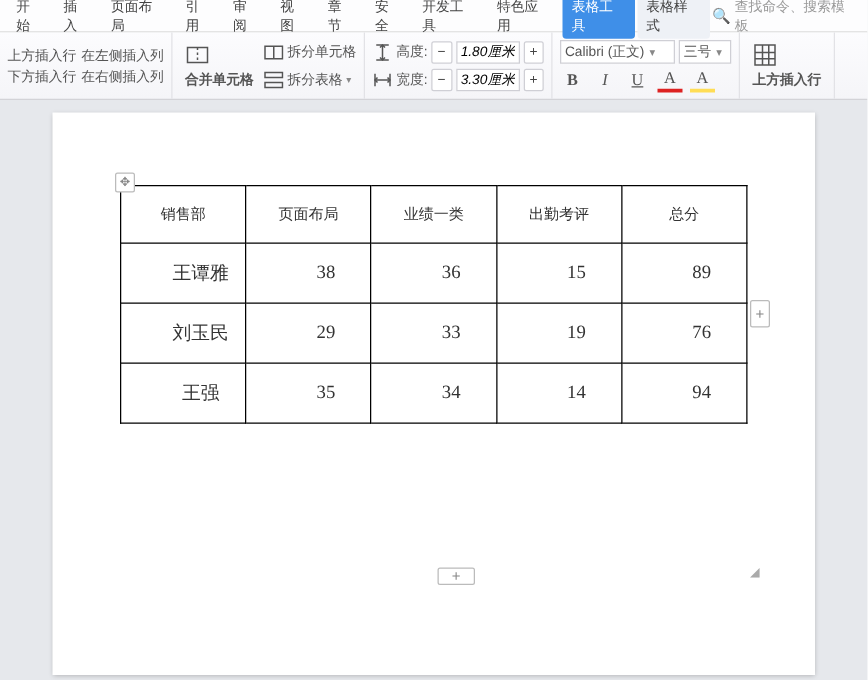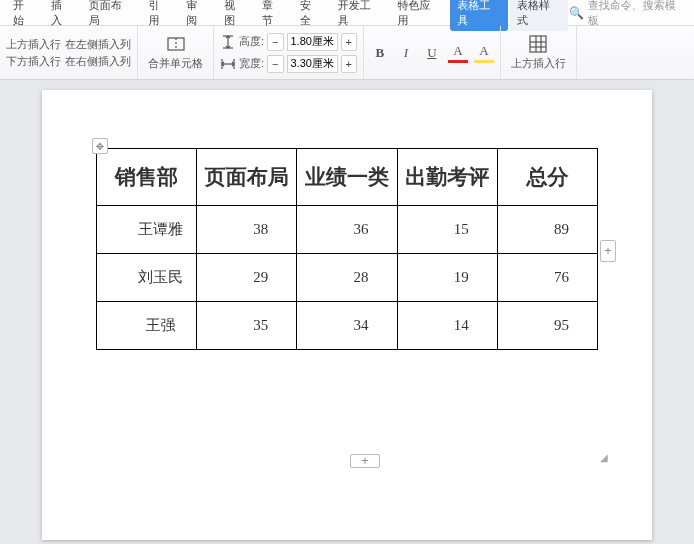--- a/index.html
+++ b/index.html
@@ -75,46 +75,47 @@
     border-radius: 2px;
     color: #444;
   }
   .txtinput {
     border: 1px solid #cfcfd5;
     background: #fff;
     height: 18px;
     width: 51px;
     font-size: 11px;
     padding: 0 3px;
+    font-style: italic;
   }
   .iconbtn {
     width: 20px; height: 20px;
     display: inline-flex; align-items: center; justify-content: center;
     font-size: 14px; color: #555; cursor: pointer;
   }
   .sel {
     border: 1px solid #cfcfd5;
     background: #fff;
     height: 19px;
     font-size: 11px;
     padding: 0 3px;
     display: inline-flex;
     align-items: center;
     gap: 4px;
   }
   .sel::after { content: "▾"; color: #888; font-size: 9px; }
   .biggroup {
     display: flex;
     flex-direction: column;
-    align-items: center;
     justify-content: center;
     font-size: 11px;
     color: #555;
     gap: 2px;
     padding: 0 4px;
+    font-weight: bold;
   }
   .biggroup svg { width: 20px; height: 20px; }
   .formatrow { display: flex; gap: 6px; align-items: center; }
   .formatrow span { font-size: 13px; font-family: "Times New Roman", serif; }
 
   
   svg { stroke: #555; fill: none; stroke-width: 1.2; }
 
   
   .workspace {
@@ -169,22 +170,22 @@
     width: 100%;
     table-layout: fixed;
   }
   table.doc th, table.doc td {
     border: 1.5px solid #000;
     text-align: center;
     font-family: "SimSun","宋体",serif;
     padding: 14px 4px;
   }
   table.doc th {
-    font-size: 21px;
-    font-weight: bold;
+    font-size: 12px;
+    font-weight: normal;
   }
   table.doc td {
     font-size: 15px;
     padding-left: 32px;
   }
 </style>
 </head>
 <body>
 
 <div class="menubar">
@@ -220,20 +221,37 @@
     </div>
   </div>
 
   <div class="rgroup">
     <div class="biggroup">
       <svg viewBox="0 0 20 20">
           <rect x="2" y="4" width="16" height="12"></rect>
           <line x1="10" y1="4" x2="10" y2="16" stroke-dasharray="2"></line>
         </svg>
       <span>合并单元格</span>
+    </div>
+    <div class="vstack">
+      <span class="hstack">
+        <svg width="16" height="16" viewBox="0 0 16 16">
+            <rect x="1" y="3" width="14" height="10"></rect>
+            <line x1="8" y1="3" x2="8" y2="13"></line>
+          </svg>
+        <span>拆分单元格</span>
+      </span>
+      <span class="hstack">
+        <svg width="16" height="16" viewBox="0 0 16 16">
+            <rect x="1" y="2" width="14" height="4"></rect>
+            <rect x="1" y="10" width="14" height="4"></rect>
+          </svg>
+        <span>拆分表格</span>
+        <span style="font-size:8px;color:#888">▾</span>
+      </span>
     </div>
   </div>
 
 
   <div class="rgroup">
     <div class="vstack">
       <div class="hstack">
         <svg width="16" height="16" viewBox="0 0 16 16">
             <line x1="3" y1="2" x2="13" y2="2"></line>
             <line x1="3" y1="14" x2="13" y2="14"></line>
@@ -257,20 +275,28 @@
         <span>宽度:</span>
         <span class="minibtn">−</span>
         <input class="txtinput" value="3.30厘米" style="">
         <span class="minibtn">+</span>
       </div>
     </div>
   </div>
 
   <div class="rgroup">
     <div class="vstack">
+      <div class="hstack">
+        <span class="sel" style="width:92px">
+            <span>Calibri (正文)</span>
+          </span>
+        <span class="sel" style="width:42px">
+            <span>三号</span>
+          </span>
+      </div>
       <div class="formatrow">
         <span class="iconbtn">
             <b>B</b>
           </span>
         <span class="iconbtn">
             <i>I</i>
           </span>
         <span class="iconbtn">
             <u>U</u>
           </span>
@@ -314,30 +340,30 @@
         <tr>
           <td>王谭雅</td>
           <td>38</td>
           <td>36</td>
           <td>15</td>
           <td>89</td>
         </tr>
         <tr>
           <td>刘玉民</td>
           <td>29</td>
-          <td>28</td>
+          <td>33</td>
           <td>19</td>
           <td>76</td>
         </tr>
         <tr>
           <td>王强</td>
           <td>35</td>
           <td>34</td>
           <td>14</td>
-          <td>95</td>
+          <td>94</td>
         </tr>
       </tbody>
     </table>
 
     <div class="addhandle-right">+</div>
     <div class="addhandle-bottom">+</div>
     <div class="resizehandle">◢</div>
   </div>
 </div>
 

